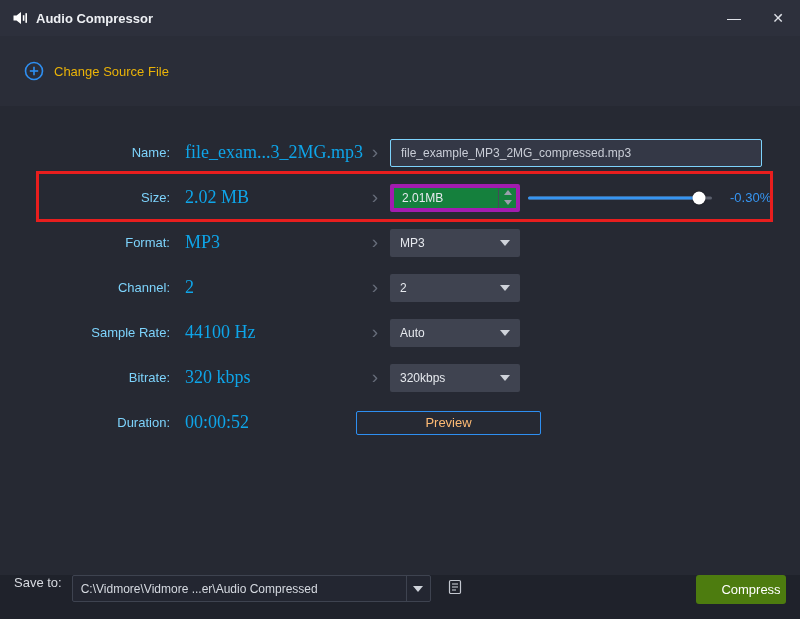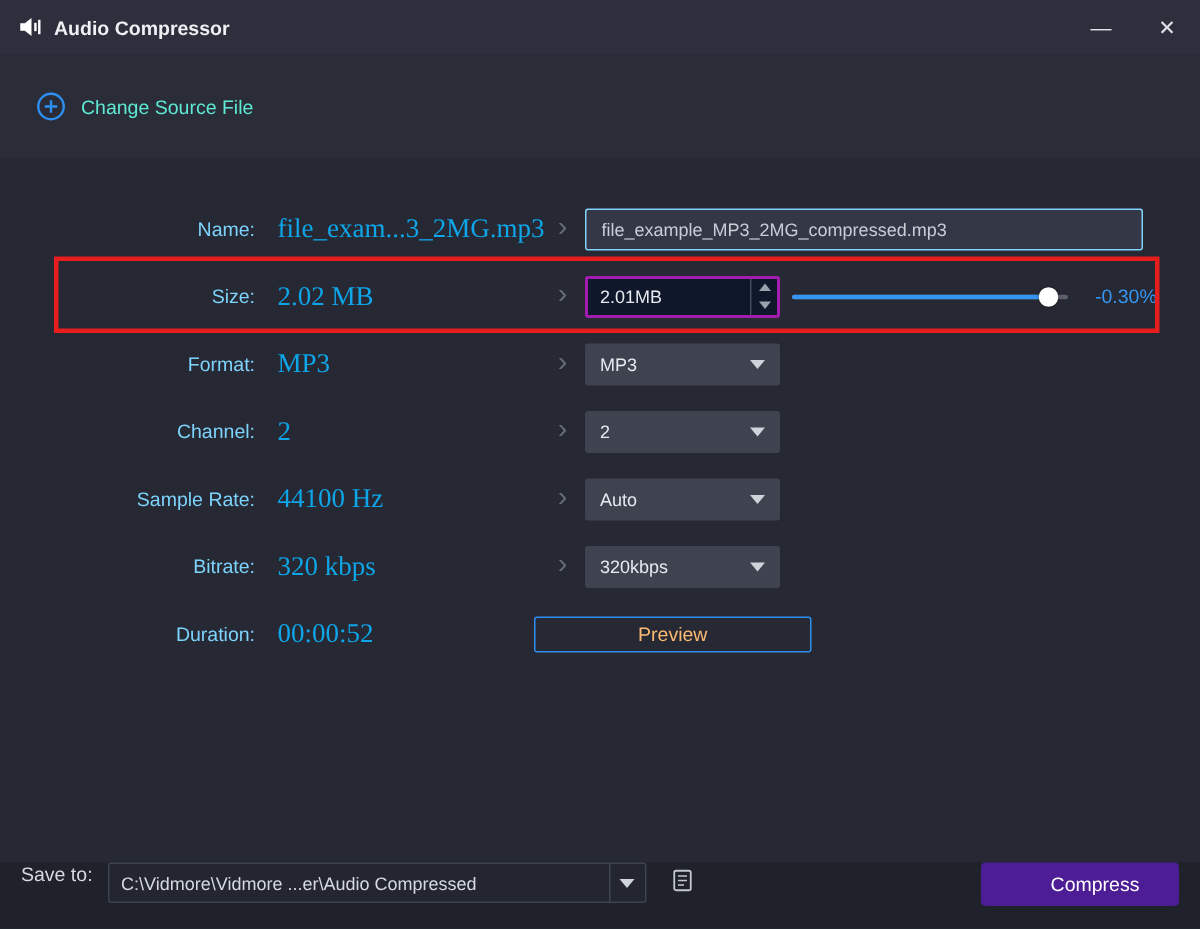--- a/index.html
+++ b/index.html
@@ -38,21 +38,21 @@
   
   .toolbar {
     height:70px; flex:0 0 70px;
     display:flex; align-items:center;
     padding-left:24px;
     background:#2a2d38;
   }
   .change-source {
     display:flex; align-items:center; gap:10px;
     background:transparent; border:none; cursor:pointer;
-    color:#5eead4; font-size:13px;
+    color:#eab308; font-size:13px;
     font-family:"Liberation Sans", sans-serif;
   }
 
   
   .rows { margin-top:24px; }
   .row {
     display:grid;
     grid-template-columns:150px 190px 30px 1fr;
     align-items:center;
     height:45px;
@@ -67,21 +67,21 @@
     width:372px; height:28px;
     background:#343846; border:1px solid #7dd3fc; border-radius:2px;
     color:#c9cdd6; font-size:12px; padding:0 10px;
     font-family:"Liberation Sans", sans-serif;
     outline:none;
   }
 
   
   .spinbox {
     width:130px; height:28px;
-    background:#0f172a; border:2px solid #a21caf; border-radius:2px;
+    background:#15803d; border:4px solid #a21caf; border-radius:2px;
     display:flex; align-items:stretch;
   }
   .spinbox input {
     flex:1; min-width:0;
     background:transparent; border:none; outline:none;
     color:#e6e9ee; font-size:12px; padding:0 8px;
     font-family:"Liberation Sans", sans-serif;
   }
   .spin-btns { width:18px; display:flex; flex-direction:column; border-left:1px solid #454a58; }
   .spin-btn { flex:1; display:flex; align-items:center; justify-content:center; cursor:pointer; }
@@ -152,22 +152,22 @@
   .path-dd {
     width:24px; height:100%; border-left:1px solid #3e4350;
     display:flex; align-items:center; justify-content:center; cursor:pointer;
   }
   .browse-btn {
     margin-left:10px; width:28px; height:24px;
     background:transparent; border:none; cursor:pointer;
     display:flex; align-items:center; justify-content:center;
   }
   .compress-btn {
-    width:132px; height:29px;
-    background:#4c1d95; border:none; border-radius:3px;
+    width:90px; height:29px;
+    background:#4d7c0f; border:none; border-radius:3px;
     color:#ffffff; font-size:13px; cursor:pointer;
     font-family:"Liberation Sans", sans-serif;
     padding-left:20px;
   }
 </style>
 </head>
 <body>
 
 <div class="app">
 

